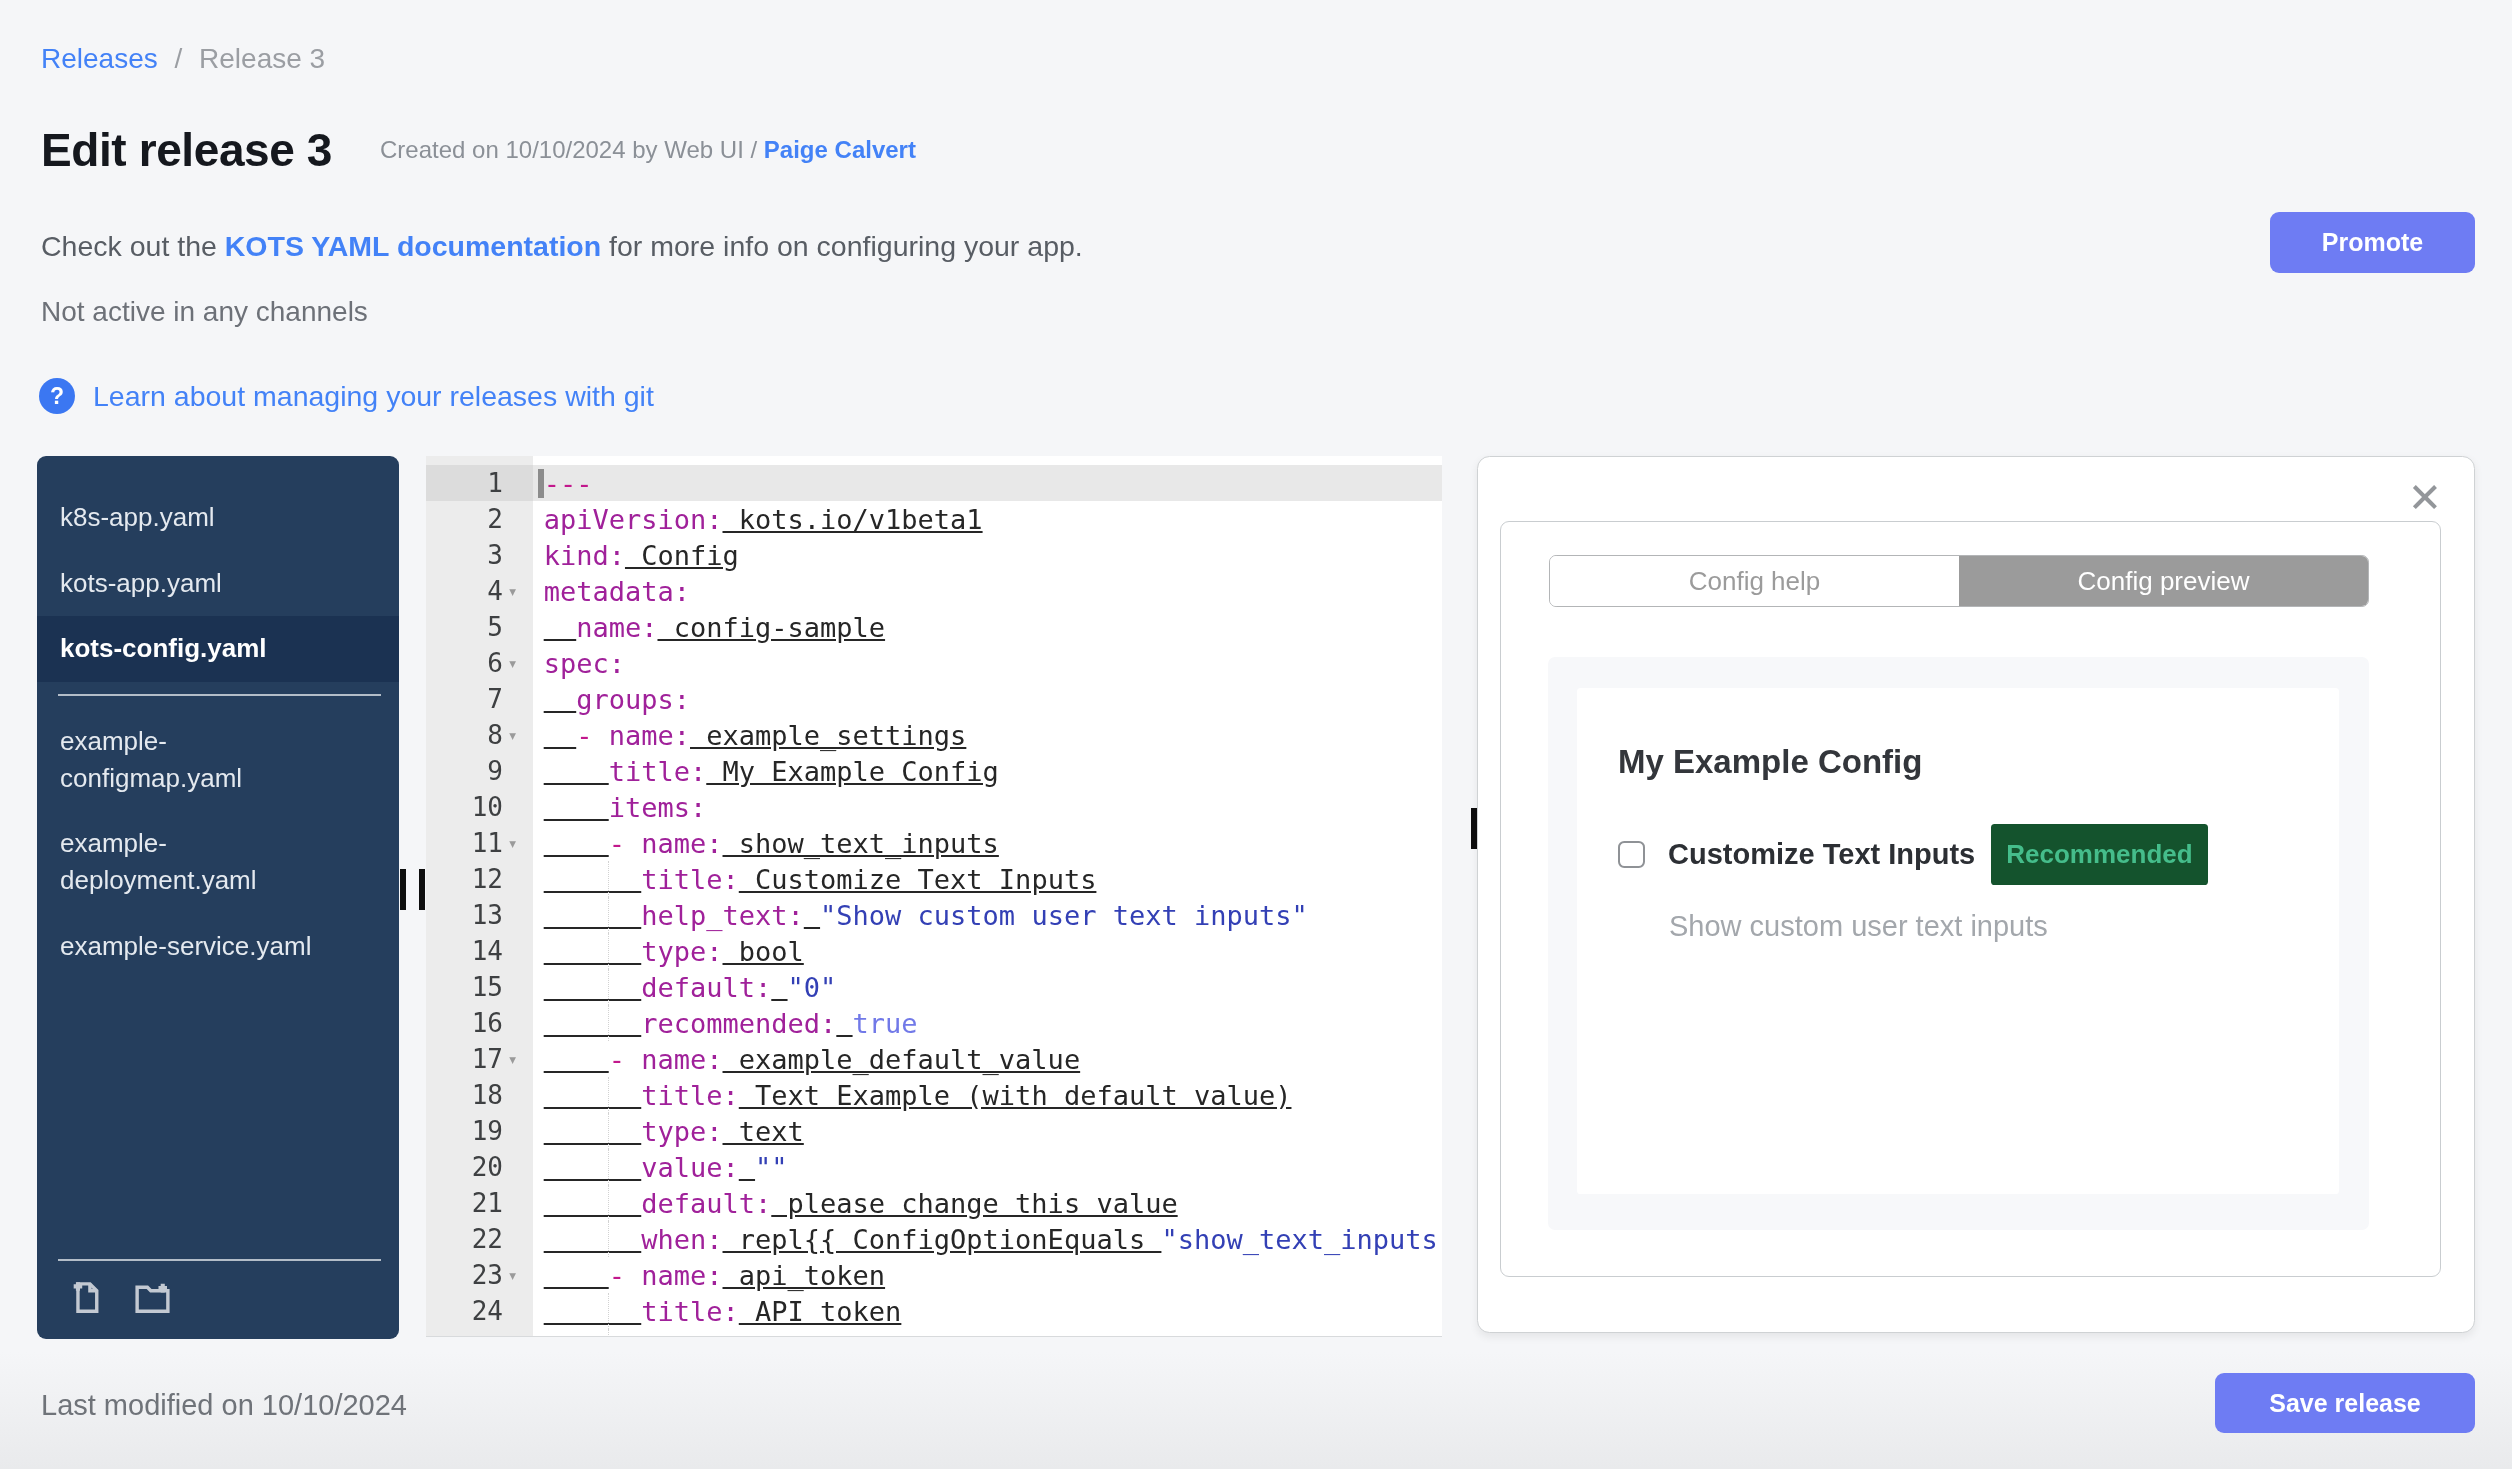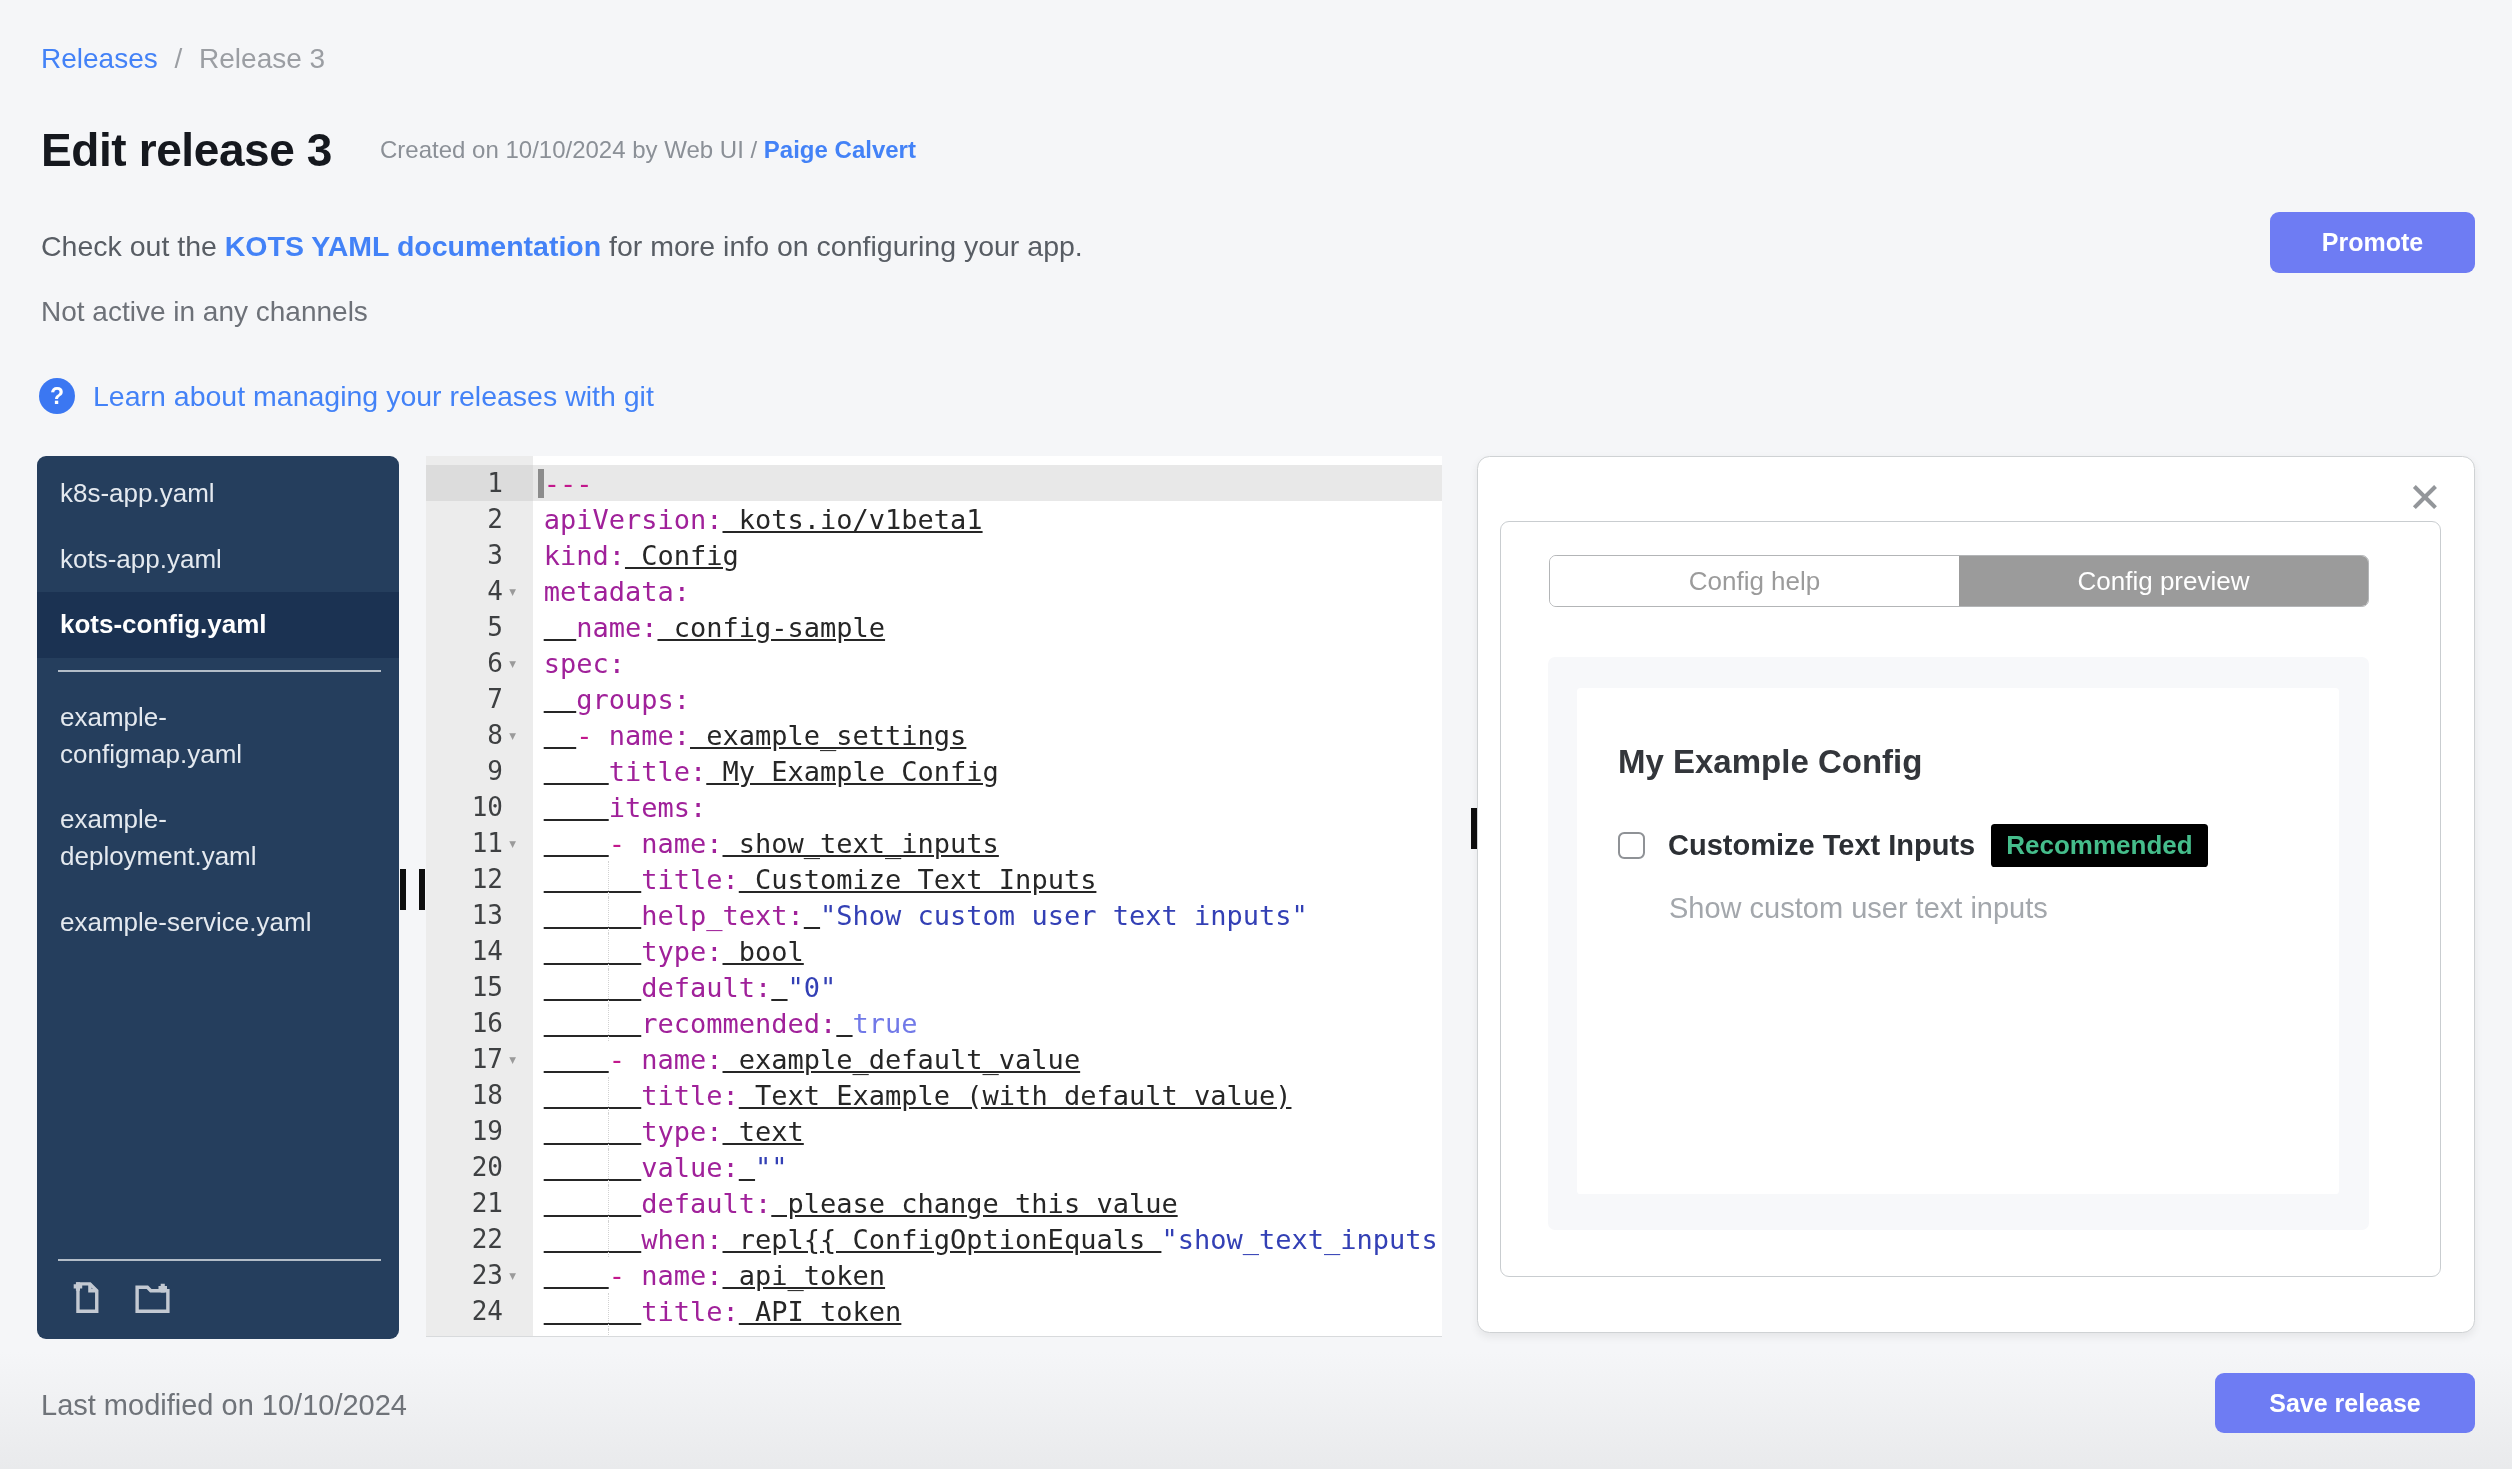--- a/index.html
+++ b/index.html
@@ -32,21 +32,21 @@
             font-size:23px; font-weight:700; display:flex; align-items:center; justify-content:center; }
   .git-link { margin-left:18px; font-size:28.5px; color:#4382f7; }
 
   .btn { background:#6e7cf3; color:#fff; font-weight:700; border:none; border-radius:9px;
          display:flex; align-items:center; justify-content:center; cursor:pointer; }
   .promote-btn { position:absolute; right:37px; top:212px; width:205px; height:61px; font-size:25px; }
   .save-btn { position:absolute; right:37px; top:1373px; width:260px; height:60px; font-size:25px; }
 
   
   .sidebar { position:absolute; left:37px; top:456px; width:362px; height:883px;
-             background:#253e5d; border-radius:9px; padding-top:5px; overflow:hidden; }
+             background:#253e5d; border-radius:9px; padding-top:29px; overflow:hidden; }
   .file-item { padding:14.3px 9px 14.3px 23px; font-size:26px; line-height:37px; color:#e4e9ef; cursor:pointer; }
   .file-item .fname { display:inline-block; max-width:287px; overflow-wrap:break-word; vertical-align:top; }
   .file-item.selected { background:#1b3252; font-weight:700; color:#ffffff; }
   .tree-divider { height:1.8px; background:#ccd3db; opacity:.85; margin:12.5px 18px 12.5px 21.4px; }
   .tree-footer { position:absolute; left:0; right:0; bottom:18px; }
   .tree-footer .tree-divider { margin-bottom:16px; }
   .tree-icons { display:flex; gap:25px; padding-left:28.5px; }
   .tree-icons svg { cursor:pointer; }
 
   
@@ -89,22 +89,22 @@
   .tab.active { background:#9b9b9b; color:#fff; }
   .gray-box { position:absolute; left:47px; top:135px; width:821px; height:573px;
               background:#f7f8fa; border-radius:7.1px; }
   .config-card { position:absolute; left:29px; top:31px; width:762px; height:506px;
                  background:#fff; border-radius:3.6px; padding:55px 36px 0 41px; }
   .group-title { font-size:33px; font-weight:700; color:#33363b; margin-bottom:43px; }
   .chk-row { display:flex; align-items:center; }
   .checkbox { width:27px; height:27px; border:2.7px solid #8f9296; border-radius:6.2px; background:#fff;
               flex:0 0 27px; cursor:pointer; }
   .chk-label { margin-left:23px; font-size:29px; font-weight:700; color:#2c2f34; }
-  .badge { margin-left:16px; font-size:26px; font-weight:600; color:#45bd8b; background:#000000;
-           padding:6px 15px; border-radius:3.6px; }
+  .badge { margin-left:16px; font-size:26px; font-weight:600; color:#45bd8b; background:#14532d;
+           padding:15px 15px; border-radius:3.6px; }
   .chk-help { margin-top:25px; margin-left:51px; font-size:29px; color:#a3a7ac; }
 
   
   .last-modified { position:absolute; left:41px; top:1389px; font-size:29px; color:#6f7379; }
 </style>
 </head>
 <body>
 
 <div class="breadcrumb">
   <span class="link">Releases</span>

